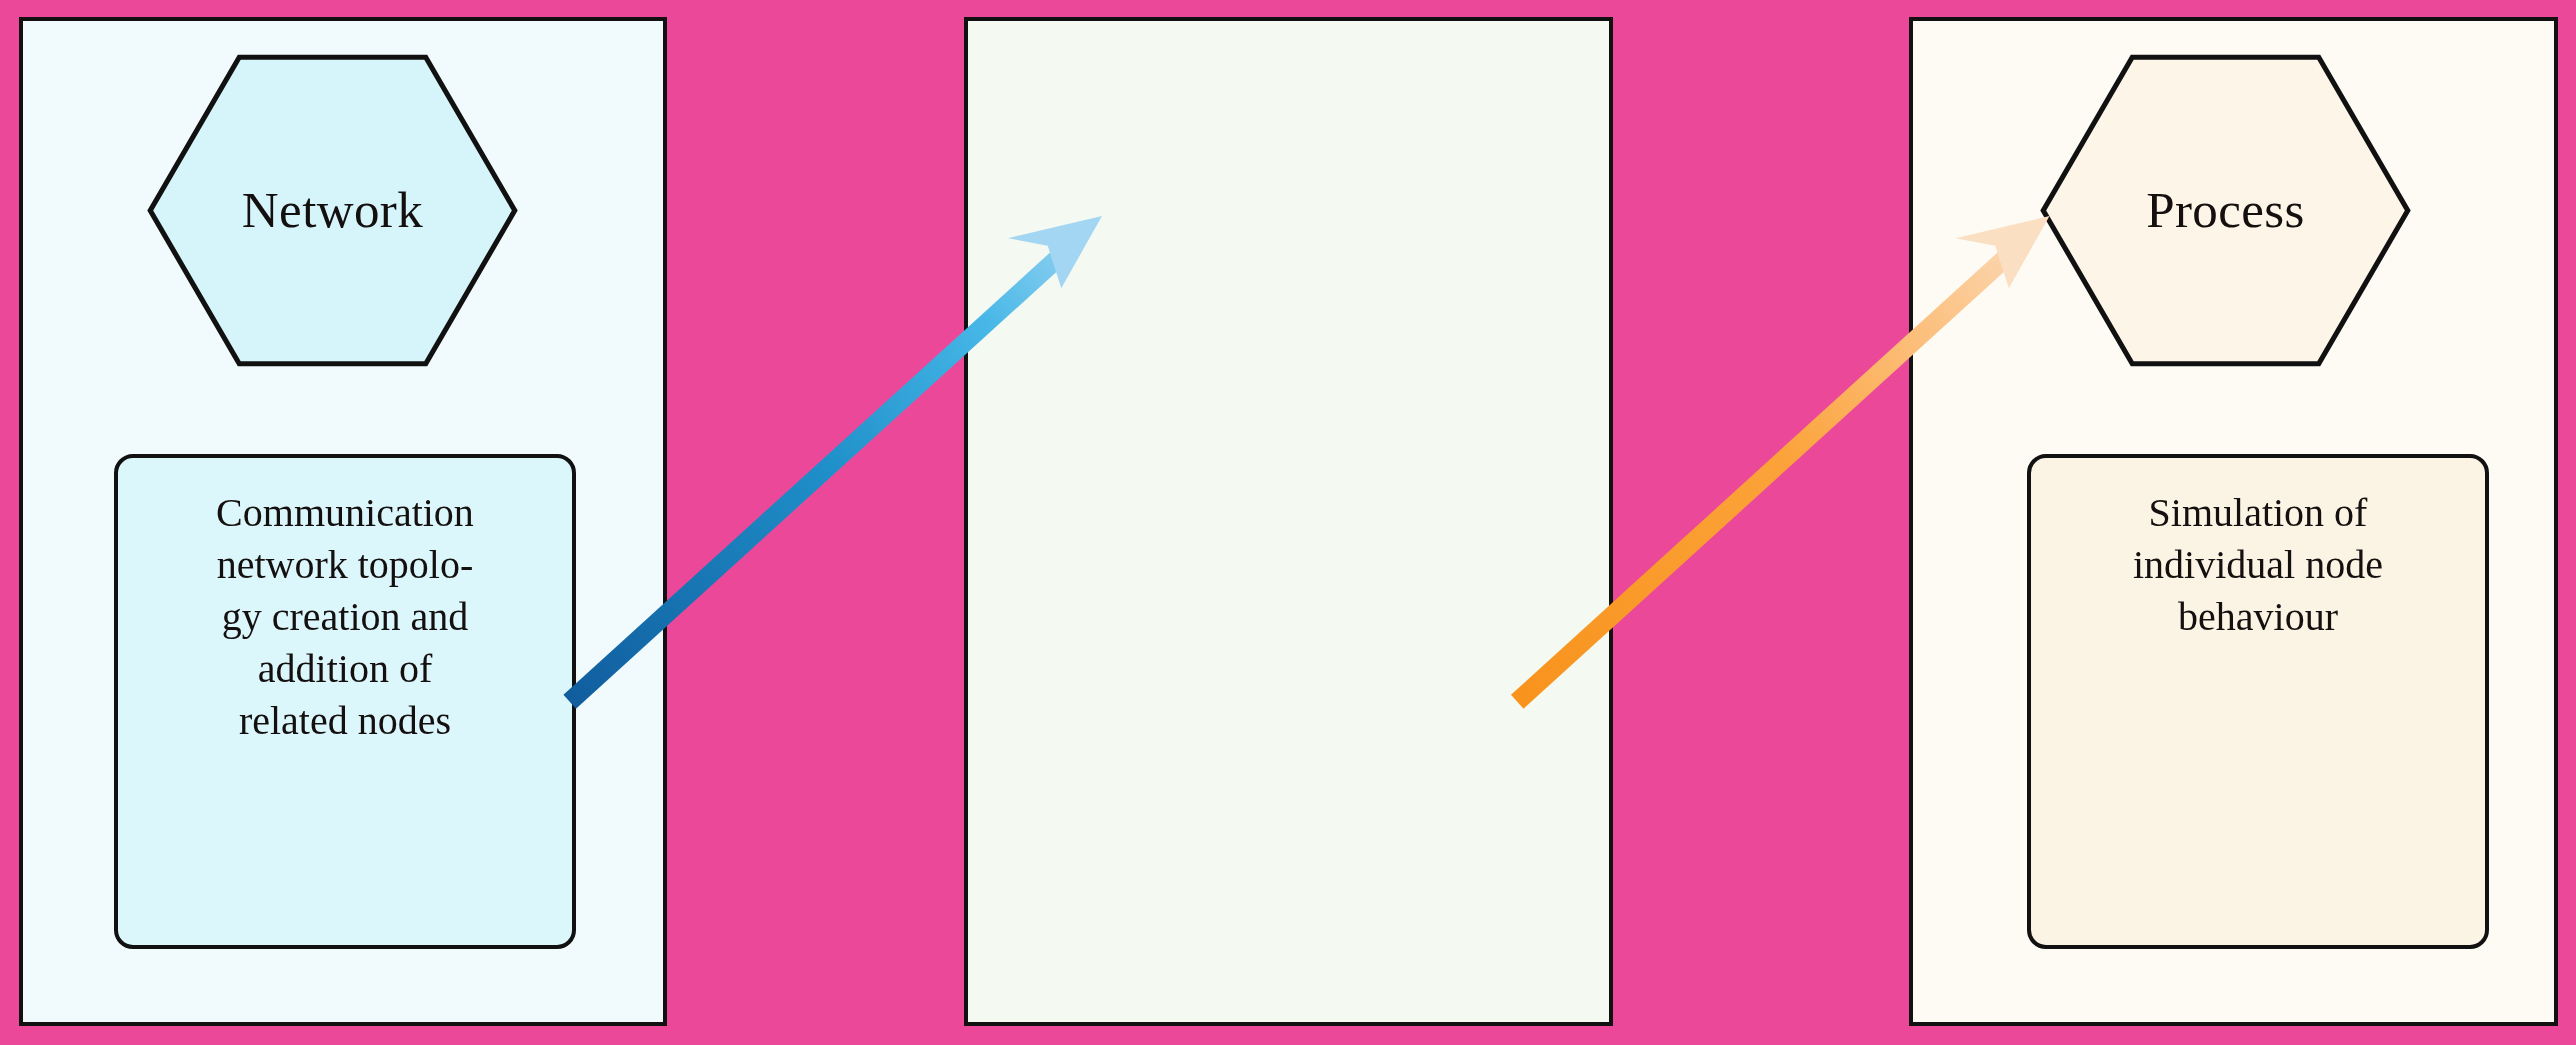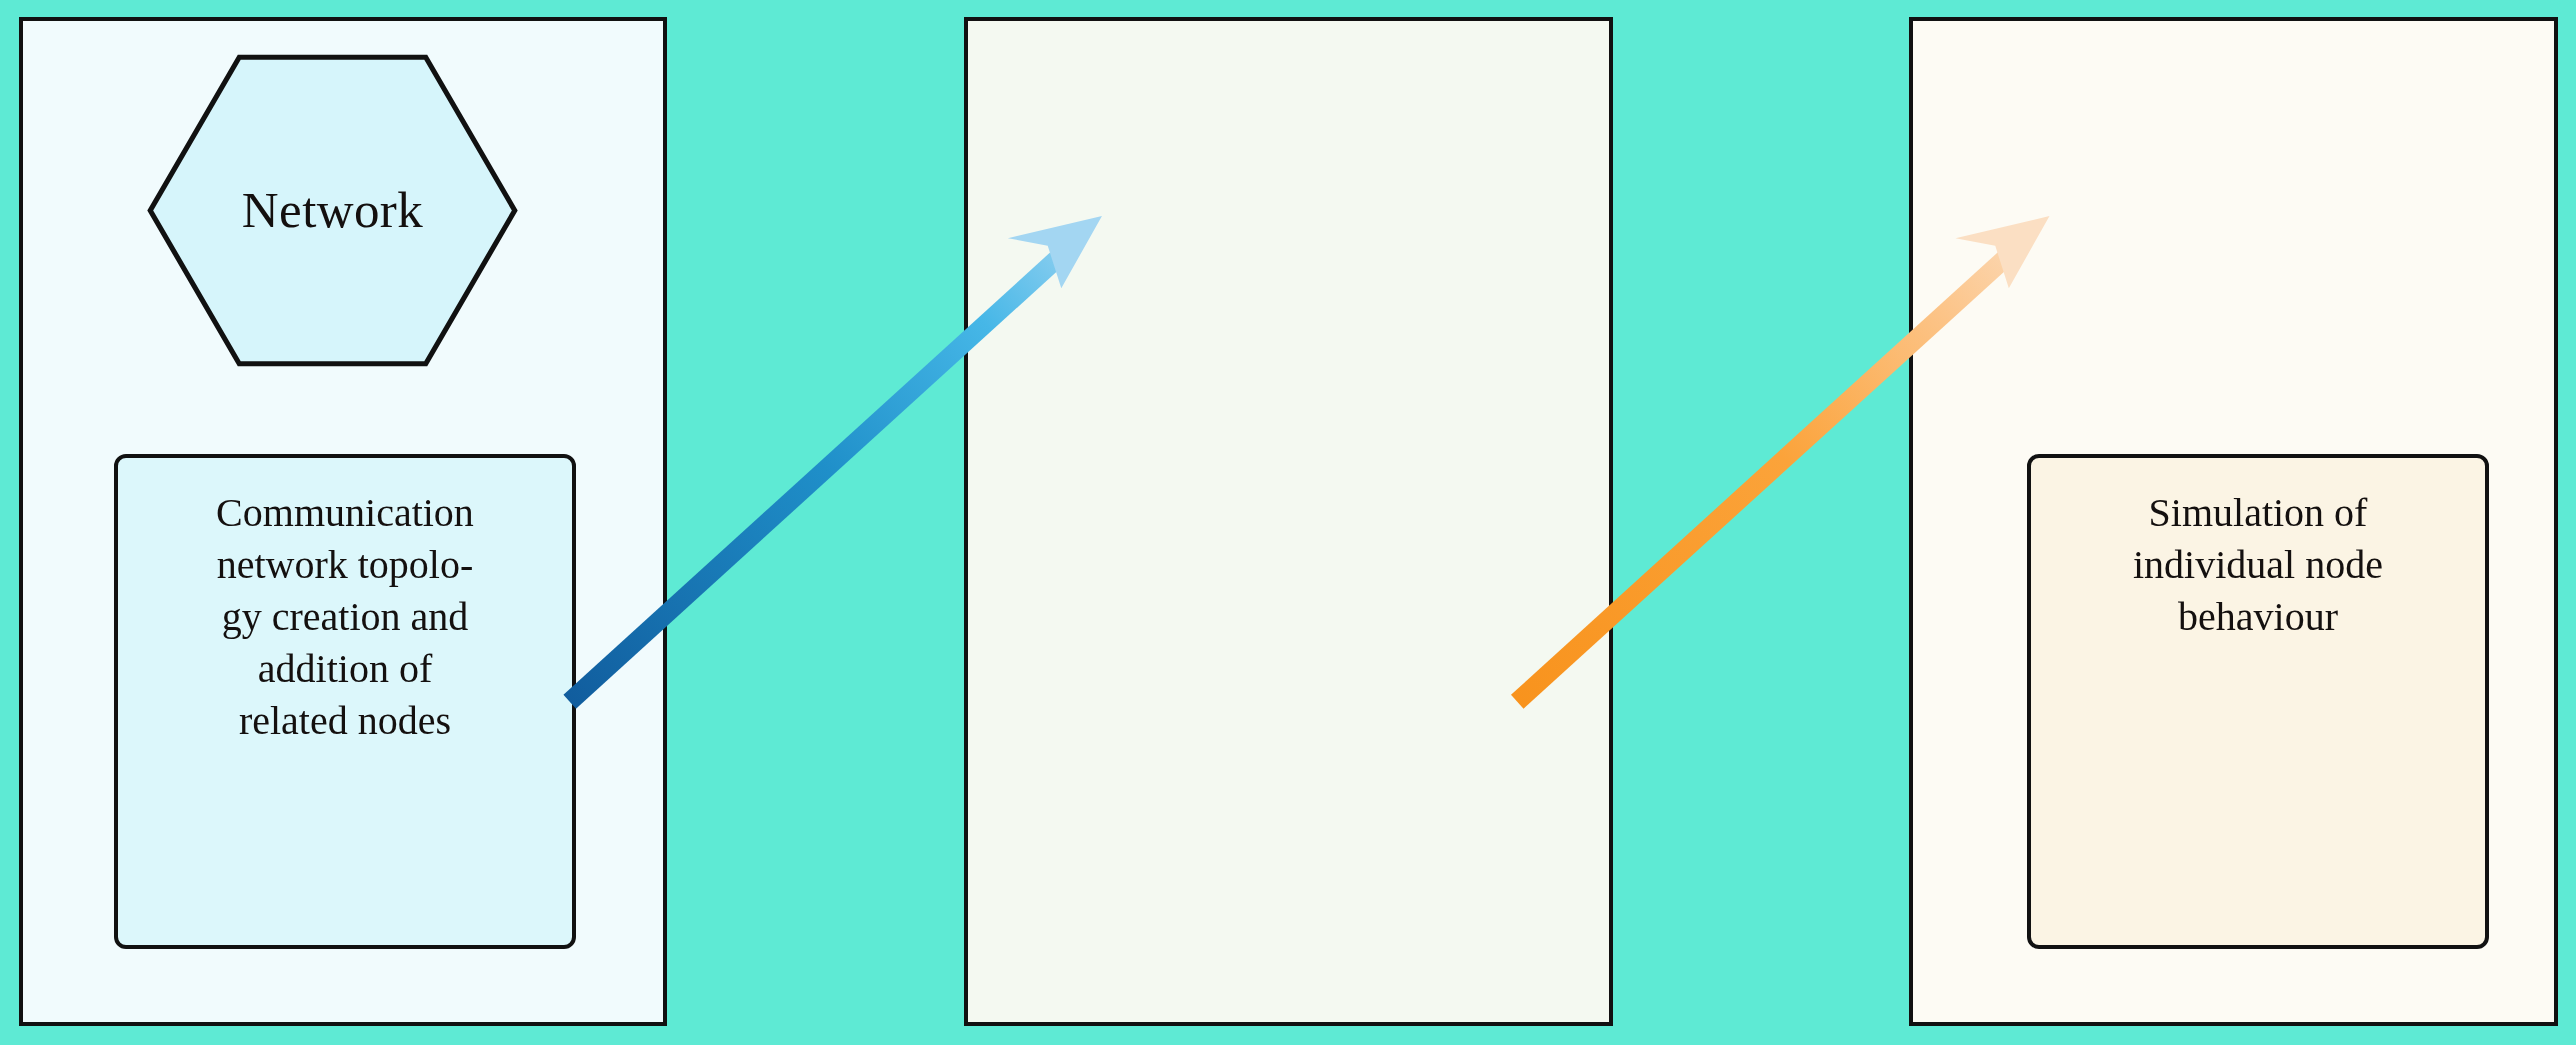--- a/index.html
+++ b/index.html
@@ -7,21 +7,21 @@
     padding: 0;
     background: #ffffff;
   }
   body {
     font-family: "Liberation Serif", "DejaVu Serif", serif;
   }
   #stage {
     position: relative;
     width: 2576px;
     height: 1045px;
-    background: #5eead4;
+    background: #ec4899;
     overflow: hidden;
   }
 
   
   .panel {
     position: absolute;
     box-sizing: border-box;
     border: 4.2px solid #111111;
   }
   #panel-network { left: 18.6px;   top: 17px; width: 648px;  height: 1009px; background: #f1fbfd; }
@@ -57,21 +57,21 @@
   }
   #hex-network { left: 146px;  top: 53px; }
   #hex-node    { left: 1095px; top: 53px; }
   #hex-process { left: 2039px; top: 53px; }
 
   
   .card {
     position: absolute;
     box-sizing: border-box;
     border: 4.2px solid #111111;
-    border-radius: 12px;
+    border-radius: 19px;
     display: flex;
     align-items: flex-start;
     justify-content: center;
     padding-top: 29px;
   }
   .card-text {
     width: 88%;
     text-align: center;
     font-size: 40px;
     line-height: 1.30;
@@ -113,20 +113,26 @@
 addition of
 related nodes</div>
   </div>
 
   <div class="panel" id="panel-node"></div>
 
 
 
   <div class="panel" id="panel-process"></div>
 
+  <div class="hex-wrap" id="hex-process">
+    <svg viewBox="0 0 440 372" preserveAspectRatio="none">
+      <polygon points="110,5 330,5 435,186 330,367 110,367 5,186" fill="#fdf6e8" stroke="#111111" stroke-width="6" stroke-linejoin="miter"></polygon>
+    </svg>
+    <div class="hex-label">Process</div>
+  </div>
 
   <div class="card" id="card-process">
     <div class="card-text">Simulation of
 individual node
 behaviour</div>
   </div>
 
   <svg id="arrows" viewBox="0 0 3039 1233">
     <defs>
       <linearGradient id="grad-blue" gradientUnits="userSpaceOnUse" x1="672" y1="828" x2="1300" y2="255">

